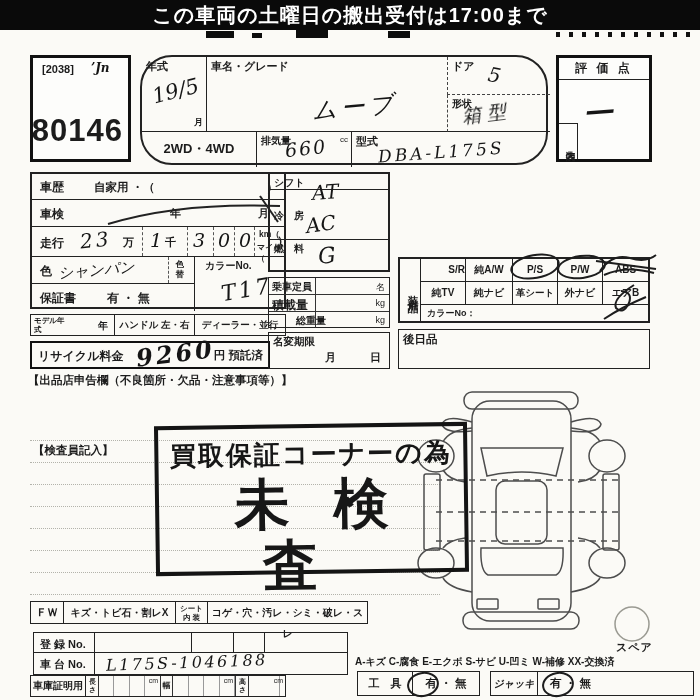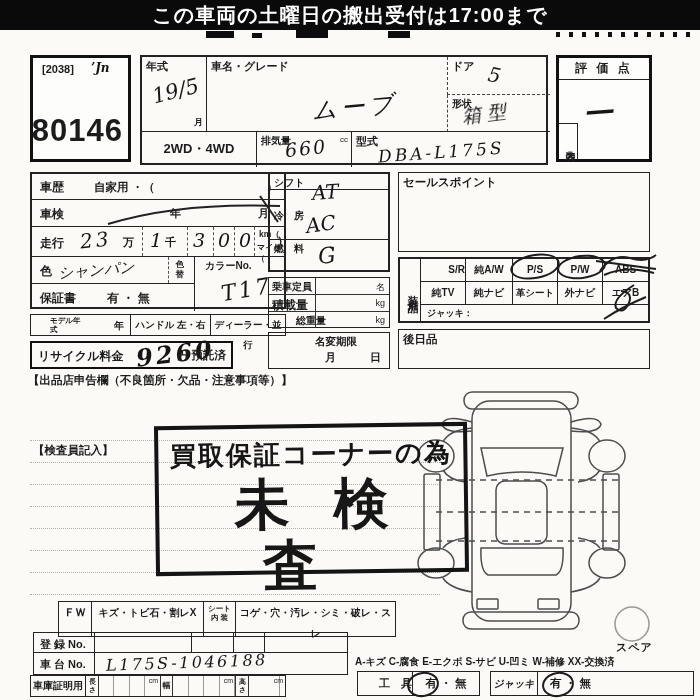--- a/index.html
+++ b/index.html
@@ -36,21 +36,21 @@
   <div class="frag" style="left:296px;top:30px;width:32px;height:8px;"></div>
   <div class="frag" style="left:388px;top:31px;width:22px;height:7px;"></div>
   <div class="ab" style="left:556px;top:32px;width:138px;height:5px;background:repeating-linear-gradient(90deg,#111 0 4px,transparent 4px 13px);"></div>
 
   <div class="bbox" style="left:30px;top:55px;width:101px;height:107px;background:#fdfdfb;">
     <span class="ab b" style="left:9px;top:5px;font-size:11px;">[2038]</span>
     <span class="ab hw" style="left:58px;top:3px;font-size:12px;font-weight:bold;">ʼJn</span>
     <span class="ab b" style="right:5px;bottom:10px;font-size:31px;letter-spacing:1px;">80146</span>
   </div>
 
-  <div class="box" style="left:140px;top:55px;width:408px;height:110px;border-width:2px;">
+  <div class="box" style="left:140px;top:55px;width:408px;height:110px;border-width:2px;border-radius:32px;">
 
     <div class="ab" style="left:0;top:0;width:65px;height:75px;border-right:1.5px solid #222;border-bottom:1.5px solid #222;box-sizing:border-box;">
       <span class="cell-lbl" style="font-size:11px;">年式</span>
       <span class="ab hw" style="left:10px;top:22px;font-size:21px;transform:rotate(-14deg);">19/5</span>
       <span class="ab b" style="right:3px;bottom:2px;font-size:9px;">月</span>
     </div>
 
     <div class="ab" style="left:65px;top:0;width:240px;height:75px;border-bottom:1.5px solid #222;box-sizing:border-box;">
       <span class="cell-lbl" style="font-size:11px;">車名・グレード</span>
       <span class="ab hw" style="left:105px;top:34px;font-size:24px;transform:rotate(-5deg);letter-spacing:4px;">ムーブ</span>
@@ -136,29 +136,29 @@
       <span class="ab b" style="left:75px;top:6px;font-size:12px;">有 ・ 無</span>
     </div>
 
     <div class="ab" style="left:162px;top:83px;width:92px;height:54px;border-left:1.5px solid #222;box-sizing:border-box;">
       <span class="cell-lbl" style="font-size:10px;left:10px;">カラーNo.</span>
       <span class="ab hw" style="left:26px;top:20px;font-size:22px;transform:rotate(-10deg);letter-spacing:3px;">T17</span>
     </div>
   </div>
 
   <div class="box" style="left:30px;top:314px;width:256px;height:22px;display:flex;">
-    <div style="width:84px;border-right:1.4px solid #222;box-sizing:border-box;position:relative;margin-left:16px;">
+    <div style="width:84px;border-right:1.4px solid #222;box-sizing:border-box;position:relative;">
       <div style="position:absolute;left:3px;top:2px;width:32px;font-size:7.5px;font-weight:bold;line-height:8.5px;">モデル年式</div>
       <span style="position:absolute;right:6px;top:4px;font-size:10px;font-weight:bold;">年</span>
     </div>
     <div class="b" style="width:80px;border-right:1.4px solid #222;box-sizing:border-box;text-align:center;font-size:9.5px;line-height:20px;">ハンドル 左・右</div>
     <div class="b" style="flex:1;text-align:center;font-size:9.5px;line-height:20px;">ディーラー・並行</div>
   </div>
 
-  <div class="bbox" style="left:30px;top:341px;width:203px;height:28px;border-width:2.5px;">
+  <div class="bbox" style="left:30px;top:341px;width:240px;height:28px;border-width:2.5px;">
     <span class="ab b" style="left:6px;top:5px;font-size:12px;">リサイクル料金</span>
     <span class="ab hw" style="left:104px;top:-4px;font-size:24px;font-weight:bold;transform:rotate(-7deg);letter-spacing:3px;">9260</span>
     <span class="ab b" style="right:5px;top:5px;font-size:11.5px;">円 預託済</span>
   </div>
 
   <div class="ab b" style="left:28px;top:373px;font-size:11.5px;">【出品店申告欄（不良箇所・欠品・注意事項等）】</div>
 
   <div class="box" style="left:268px;top:172px;width:122px;height:100px;border-width:2px;">
     <div class="ab" style="left:0;top:0;width:100%;height:16px;border-bottom:1.4px solid #222;box-sizing:border-box;padding-left:20px;">
       <span class="cell-lbl" style="font-size:10px;">シフト</span>
@@ -186,47 +186,44 @@
       <span class="ab" style="right:4px;top:3px;font-size:9px;">kg</span>
     </div>
     <div style="height:16px;position:relative;">
       <span class="ab b" style="left:3px;top:2px;font-size:10px;margin-left:24px;">総重量</span>
       <div class="ab" style="left:46px;top:0;bottom:0;border-left:1px solid #333;"></div>
       <span class="ab" style="right:4px;top:3px;font-size:9px;">kg</span>
     </div>
   </div>
 
   <div class="box" style="left:268px;top:332px;width:122px;height:37px;">
-    <span class="cell-lbl" style="font-size:10.5px;margin-left:42px;">名変期限</span>
+    <span class="cell-lbl" style="font-size:10.5px;">名変期限</span>
     <span class="ab b" style="left:56px;bottom:3px;font-size:11px;">月</span>
     <span class="ab b" style="right:8px;bottom:3px;font-size:11px;">日</span>
   </div>
 
-  <div class="box" style="left:398px;top:172px;width:252px;height:80px;">
-    <span class="cell-lbl" style="font-size:11.5px;">セールスポイント</span>
-  </div>
 
   <div class="box" style="left:398px;top:257px;width:252px;height:66px;border-width:2px;">
     <div class="ab vert b" style="left:0;top:0;width:21px;height:100%;border-right:1.4px solid #222;box-sizing:border-box;font-size:11px;text-align:center;letter-spacing:4px;padding-top:3px;">装備品</div>
     <div class="ab" style="left:21px;top:0;right:0;bottom:0;">
       <div style="display:flex;height:22px;border-bottom:1.4px solid #222;box-sizing:content-box;">
         <div class="b" style="width:45px;border-right:1.4px solid #222;box-sizing:border-box;text-align:right;font-size:10px;line-height:22px;">S/R</div>
         <div class="b" style="width:47px;border-right:1.4px solid #222;box-sizing:border-box;text-align:center;font-size:10px;line-height:22px;">純A/W</div>
         <div class="b" style="width:45px;border-right:1.4px solid #222;box-sizing:border-box;text-align:center;font-size:10px;line-height:22px;">P/S</div>
         <div class="b" style="width:45px;border-right:1.4px solid #222;box-sizing:border-box;text-align:center;font-size:10px;line-height:22px;">P/W</div>
         <div class="b" style="flex:1;text-align:center;font-size:10px;line-height:22px;">ABS</div>
       </div>
       <div style="display:flex;height:22px;border-bottom:1.4px solid #222;box-sizing:content-box;">
         <div class="b" style="width:45px;border-right:1.4px solid #222;box-sizing:border-box;text-align:center;font-size:10px;line-height:22px;">純TV</div>
         <div class="b" style="width:47px;border-right:1.4px solid #222;box-sizing:border-box;text-align:center;font-size:10px;line-height:22px;">純ナビ</div>
         <div class="b" style="width:45px;border-right:1.4px solid #222;box-sizing:border-box;text-align:center;font-size:9.5px;line-height:22px;">革シート</div>
         <div class="b" style="width:45px;border-right:1.4px solid #222;box-sizing:border-box;text-align:center;font-size:10px;line-height:22px;">外ナビ</div>
         <div class="b" style="flex:1;text-align:center;font-size:10px;line-height:22px;">エアB</div>
       </div>
-      <div class="b" style="height:16px;font-size:9px;padding-left:6px;line-height:16px;">ジャッキ：</div>
+      <div class="b" style="height:16px;font-size:9px;padding-left:6px;line-height:16px;">カラーNo：</div>
     </div>
   </div>
 
   <div class="oval" style="left:510px;top:254px;width:46px;height:21px;transform:rotate(-10deg);z-index:2;"></div>
   <div class="oval" style="left:557px;top:255px;width:45px;height:20px;transform:rotate(-7deg);z-index:2;"></div>
   <svg class="ab" style="left:594px;top:249px;width:66px;height:32px;z-index:2;" viewBox="0 0 66 32" fill="none" stroke="#1d1d1d" stroke-width="2">
     <path d="M6,22 Q18,4 36,9 Q52,14 62,6"></path>
       <path d="M2,12 L62,20"></path>
       <path d="M10,26 Q32,16 60,24"></path>
   </svg>
@@ -281,21 +278,21 @@
       <path d="M23,192 Q29,202 52,206"></path>
     <circle cx="212" cy="238" r="17" stroke="#9a9a92"></circle>
   </svg>
   <div class="ab b" style="left:616px;top:640px;font-size:11px;letter-spacing:1px;">スペア</div>
 
   <div class="stamp">
     <div class="l1">買取保証コーナーの為</div>
     <div class="l2">未検査</div>
   </div>
 
-  <div class="box" style="left:30px;top:601px;width:338px;height:36px;display:flex;margin-left:28px;">
+  <div class="box" style="left:30px;top:601px;width:338px;height:23px;display:flex;">
     <div class="b" style="width:33px;border-right:1.4px solid #222;box-sizing:border-box;text-align:center;font-size:11px;line-height:21px;">ＦＷ</div>
     <div class="b" style="width:112px;border-right:1.4px solid #222;box-sizing:border-box;text-align:center;font-size:10px;line-height:21px;">キズ・トビ石・割レX</div>
     <div style="width:32px;border-right:1.4px solid #222;box-sizing:border-box;text-align:center;font-size:7.5px;font-weight:bold;line-height:9px;padding-top:2px;">
       <div>シート</div>
       <div>内 装</div>
     </div>
     <div class="b" style="flex:1;text-align:center;font-size:10px;line-height:21px;">コゲ・穴・汚レ・シミ・破レ・スレ</div>
   </div>
 
   <div class="box" style="left:33px;top:632px;width:315px;height:21px;">
@@ -308,21 +305,21 @@
 
   <div class="box" style="left:33px;top:653px;width:315px;height:22px;border-top:none;">
     <span class="ab b" style="left:6px;top:4px;font-size:11px;">車 台 No.</span>
     <div class="sd" style="left:60px;border-left-width:1.2px;"></div>
     <span class="ab hw" style="left:72px;top:0px;font-size:16px;transform:rotate(-2deg);letter-spacing:2.5px;">L175S-1046188</span>
   </div>
 
   <div class="ab b" style="left:355px;top:655px;font-size:10px;white-space:nowrap;">A-キズ C-腐食 E-エクボ S-サビ U-凹ミ W-補修 XX-交換済</div>
 
   <div class="box" style="left:357px;top:671px;width:123px;height:25px;display:flex;">
-    <div class="b" style="width:55px;border-right:1.4px solid #222;box-sizing:border-box;text-align:right;font-size:11px;line-height:23px;">工　具</div>
+    <div class="b" style="width:55px;border-right:1.4px solid #222;box-sizing:border-box;text-align:center;font-size:11px;line-height:23px;">工　具</div>
     <div class="b" style="flex:1;text-align:center;font-size:11.5px;line-height:23px;">有 ・ 無</div>
   </div>
   <div class="oval" style="left:407px;top:672px;width:28px;height:21px;transform:rotate(-10deg);z-index:2;"></div>
   <div class="box" style="left:490px;top:671px;width:204px;height:25px;display:flex;">
     <div class="b" style="width:47px;border-right:1.4px solid #222;box-sizing:border-box;text-align:center;font-size:10px;line-height:23px;font-style:italic;">ジャッキ</div>
     <div class="b" style="padding-left:12px;font-size:11.5px;line-height:23px;">有 ・ 無</div>
   </div>
   <div class="oval" style="left:542px;top:672px;width:28px;height:21px;transform:rotate(-10deg);z-index:2;"></div>
 
   <div class="box" style="left:30px;top:675px;width:256px;height:22px;display:flex;">

